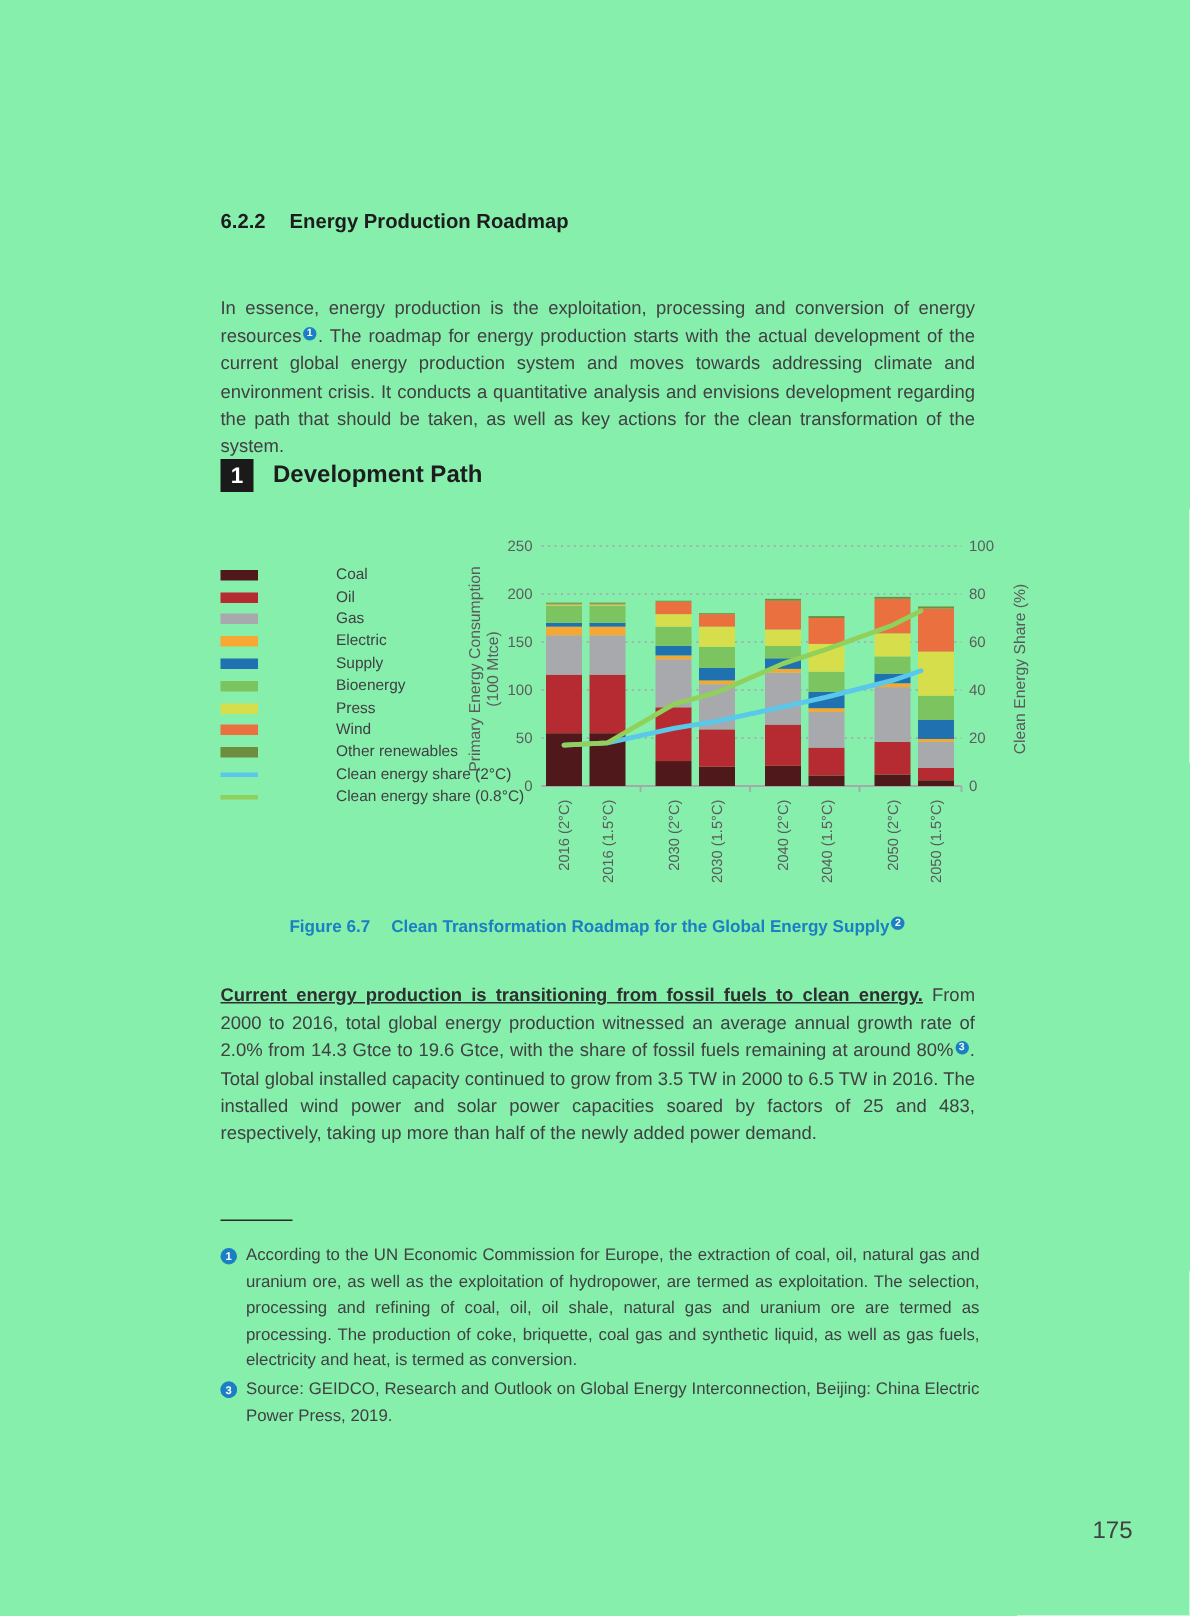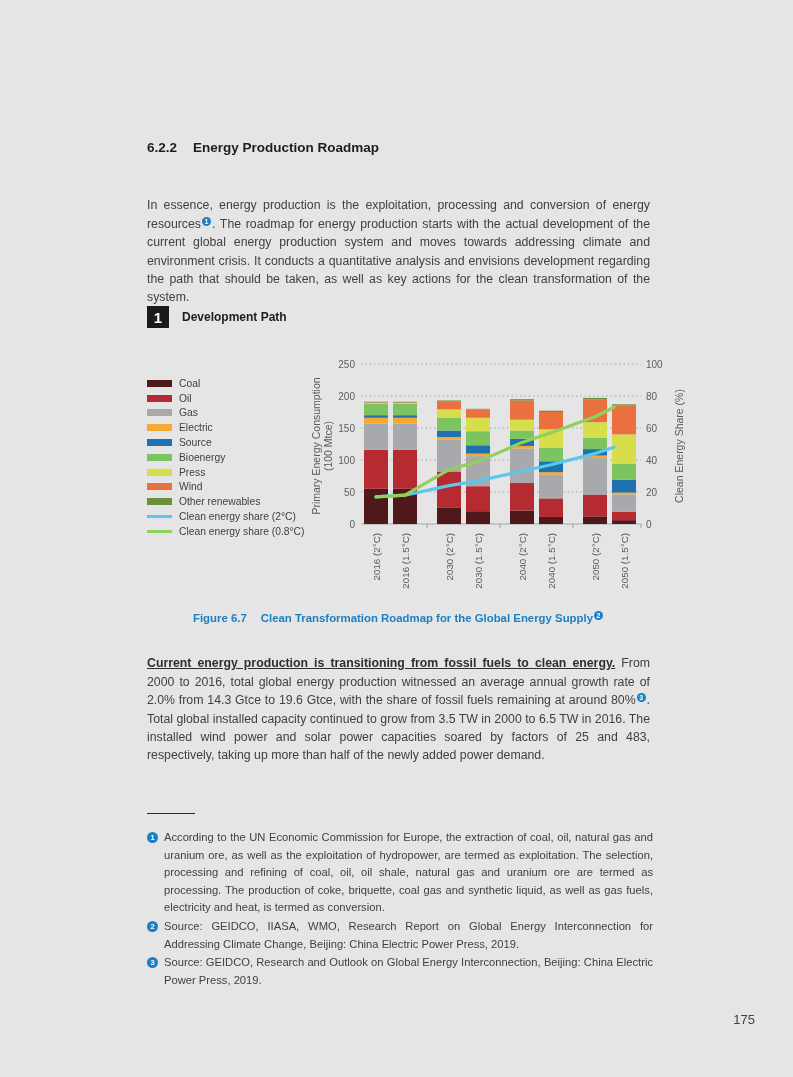--- a/index.html
+++ b/index.html
@@ -1,46 +1,46 @@
 <!DOCTYPE html>
 <html><head>
 <meta charset="utf-8">
 <style>
   html,body{margin:0;padding:0;background:#ffffff;}
-  .page{position:relative;width:793px;height:1077px;background:#e5e5e5;overflow:hidden;
+  .page{position:relative;width:793px;height:1077px;background:#86efac;overflow:hidden;
         font-family:"Liberation Sans","DejaVu Sans",sans-serif;color:#414042;}
   .heading{position:absolute;left:147px;top:140px;font-size:13.5px;font-weight:bold;color:#1d1d1f;}
   .heading .hnum{margin-right:16px;}
   .para{position:absolute;left:147px;width:503px;font-size:12.3px;line-height:18.4px;
         text-align:justify;color:#414042;}
   #intro{top:184px;}
   #lead-para{top:642px;}
   .ref{display:inline-block;width:9px;height:9px;border-radius:50%;background:#1b7fc3;color:#fff;
        font-size:7px;font-weight:bold;line-height:9px;text-align:center;position:relative;top:-4px;
        margin:0 1px;}
   .devpath{position:absolute;left:147px;top:306px;display:flex;align-items:center;}
   .devpath .numbox{width:22px;height:22px;background:#1a1a1a;color:#fff;font-size:15px;font-weight:bold;
        display:flex;align-items:center;justify-content:center;}
-  .devpath .dtitle{margin-left:13px;font-size:12px;font-weight:bold;color:#1d1d1f;}
+  .devpath .dtitle{margin-left:13px;font-size:16px;font-weight:bold;color:#1d1d1f;}
   .chart-wrap{position:absolute;left:147px;top:356px;width:548px;height:250px;display:flex;}
   .legend{width:162px;padding-top:20px;box-sizing:border-box;}
-  .legend-row{display:flex;align-items:center;height:14.8px;}
+  .legend-row{display:flex;align-items:center;height:14.8px;gap:45px;}
   .legend-swatch{width:25px;height:7px;margin-right:7px;flex:none;}
   .legend-lineswatch{width:25px;height:2.6px;margin-right:7px;flex:none;}
   .legend-label{font-size:10.3px;color:#414042;white-space:nowrap;}
   .caption{position:absolute;left:147px;top:612px;width:503px;text-align:center;
         font-size:11.4px;font-weight:bold;color:#1b7fc3;}
   .caption .cnum{margin-right:14px;text-align:right;}
   .fnrule{position:absolute;left:147px;top:813px;width:48px;border-top:1.5px solid #2a2a2a;}
   .footnotes{position:absolute;left:147px;top:829px;width:506px;}
   .footnote{position:relative;padding-left:17px;font-size:11.2px;line-height:17.6px;
         text-align:justify;color:#414042;margin-bottom:1px;}
   .fnmark{position:absolute;left:0;top:3px;width:11px;height:11px;border-radius:50%;background:#1b7fc3;
         color:#fff;font-size:7.5px;font-weight:bold;line-height:11px;text-align:center;}
-  .pagenum{position:absolute;left:700px;top:1012px;width:55px;text-align:right;font-size:13px;color:#414042;}
+  .pagenum{position:absolute;left:700px;top:1012px;width:55px;text-align:right;font-size:16px;color:#414042;}
   .bold{font-weight:bold;color:#2f2f31;text-decoration:underline;}
   svg text{font-family:"Liberation Sans","DejaVu Sans",sans-serif;}
 </style>
 </head>
 <body>
 
 <div class="page">
 
   <div class="heading">
     <span class="hnum">6.2.2</span><span>Energy Production Roadmap</span>
@@ -66,21 +66,21 @@
         <div class="legend-row">
           <span class="legend-swatch" style="background: rgb(167, 169, 172);"></span>
           <span class="legend-label">Gas</span>
         </div>
         <div class="legend-row">
           <span class="legend-swatch" style="background: rgb(247, 168, 51);"></span>
           <span class="legend-label">Electric</span>
         </div>
         <div class="legend-row">
           <span class="legend-swatch" style="background: rgb(31, 113, 176);"></span>
-          <span class="legend-label">Source</span>
+          <span class="legend-label">Supply</span>
         </div>
         <div class="legend-row">
           <span class="legend-swatch" style="background: rgb(124, 196, 95);"></span>
           <span class="legend-label">Bioenergy</span>
         </div>
         <div class="legend-row">
           <span class="legend-swatch" style="background: rgb(214, 223, 75);"></span>
           <span class="legend-label">Press</span>
         </div>
         <div class="legend-row">
@@ -228,19 +228,19 @@
   <div class="caption">
     <span class="cnum">Figure 6.7</span><span>Clean Transformation Roadmap for the Global Energy Supply</span><span class="ref">2</span>
   </div>
 
   <p class="para" id="lead-para"><span class="bold">Current energy production is transitioning from fossil fuels to clean energy.</span><span> From 2000 to 2016, total global energy production witnessed an average annual growth rate of 2.0% from 14.3 Gtce to 19.6 Gtce, with the share of fossil fuels remaining at around 80%</span><span class="ref">3</span><span>. Total global installed capacity continued to grow from 3.5 TW in 2000 to 6.5 TW in 2016. The installed wind power and solar power capacities soared by factors of 25 and 483, respectively, taking up more than half of the newly added power demand.</span></p>
 
   <div class="fnrule"></div>
 
   <div class="footnotes" id="footnotes">
       <div class="footnote"><span class="fnmark">1</span><span>According to the UN Economic Commission for Europe, the extraction of coal, oil, natural gas and uranium ore, as well as the exploitation of hydropower, are termed as exploitation. The selection, processing and refining of coal, oil, oil shale, natural gas and uranium ore are termed as processing. The production of coke, briquette, coal gas and synthetic liquid, as well as gas fuels, electricity and heat, is termed as conversion.</span></div>
-      <div class="footnote"><span class="fnmark">2</span><span>Source: GEIDCO, IIASA, WMO, Research Report on Global Energy Interconnection for Addressing Climate Change, Beijing: China Electric Power Press, 2019.</span></div>
+      <div class="footnote"><span class="fnmark">2</span></div>
       <div class="footnote"><span class="fnmark">3</span><span>Source: GEIDCO, Research and Outlook on Global Energy Interconnection, Beijing: China Electric Power Press, 2019.</span></div>
     </div>
 
   <div class="pagenum">175</div>
 
 </div>
 
 </body></html>

